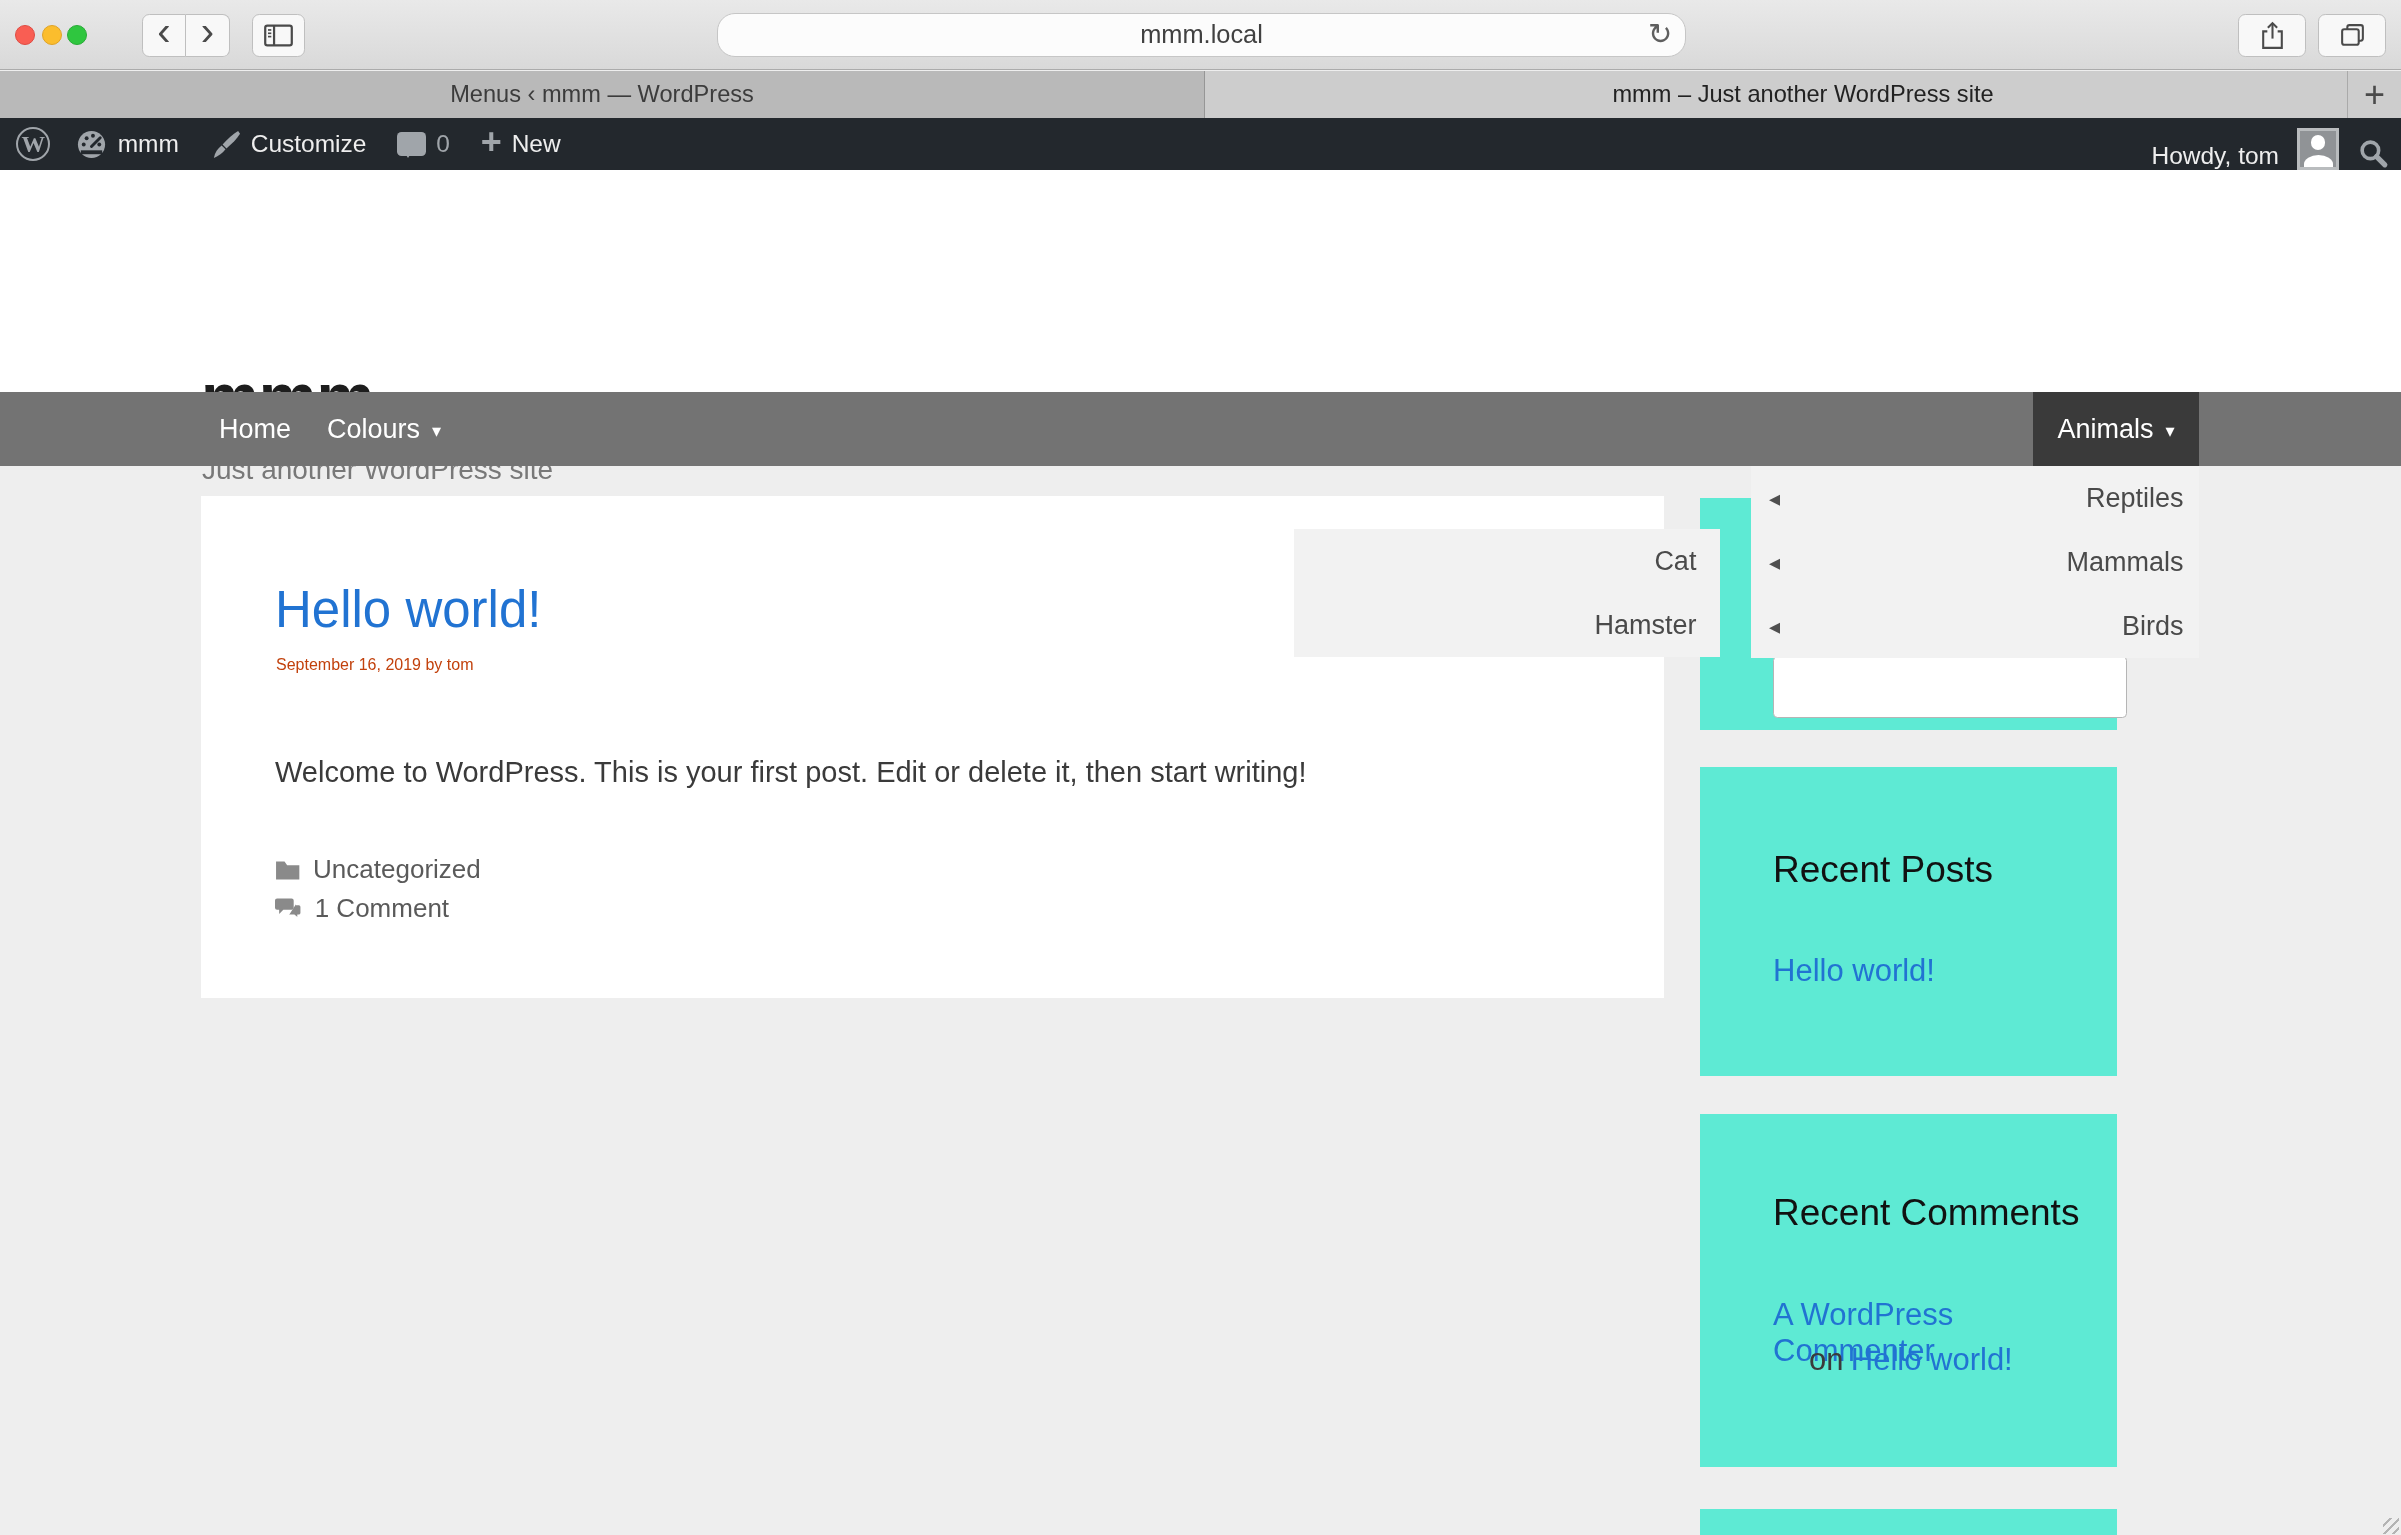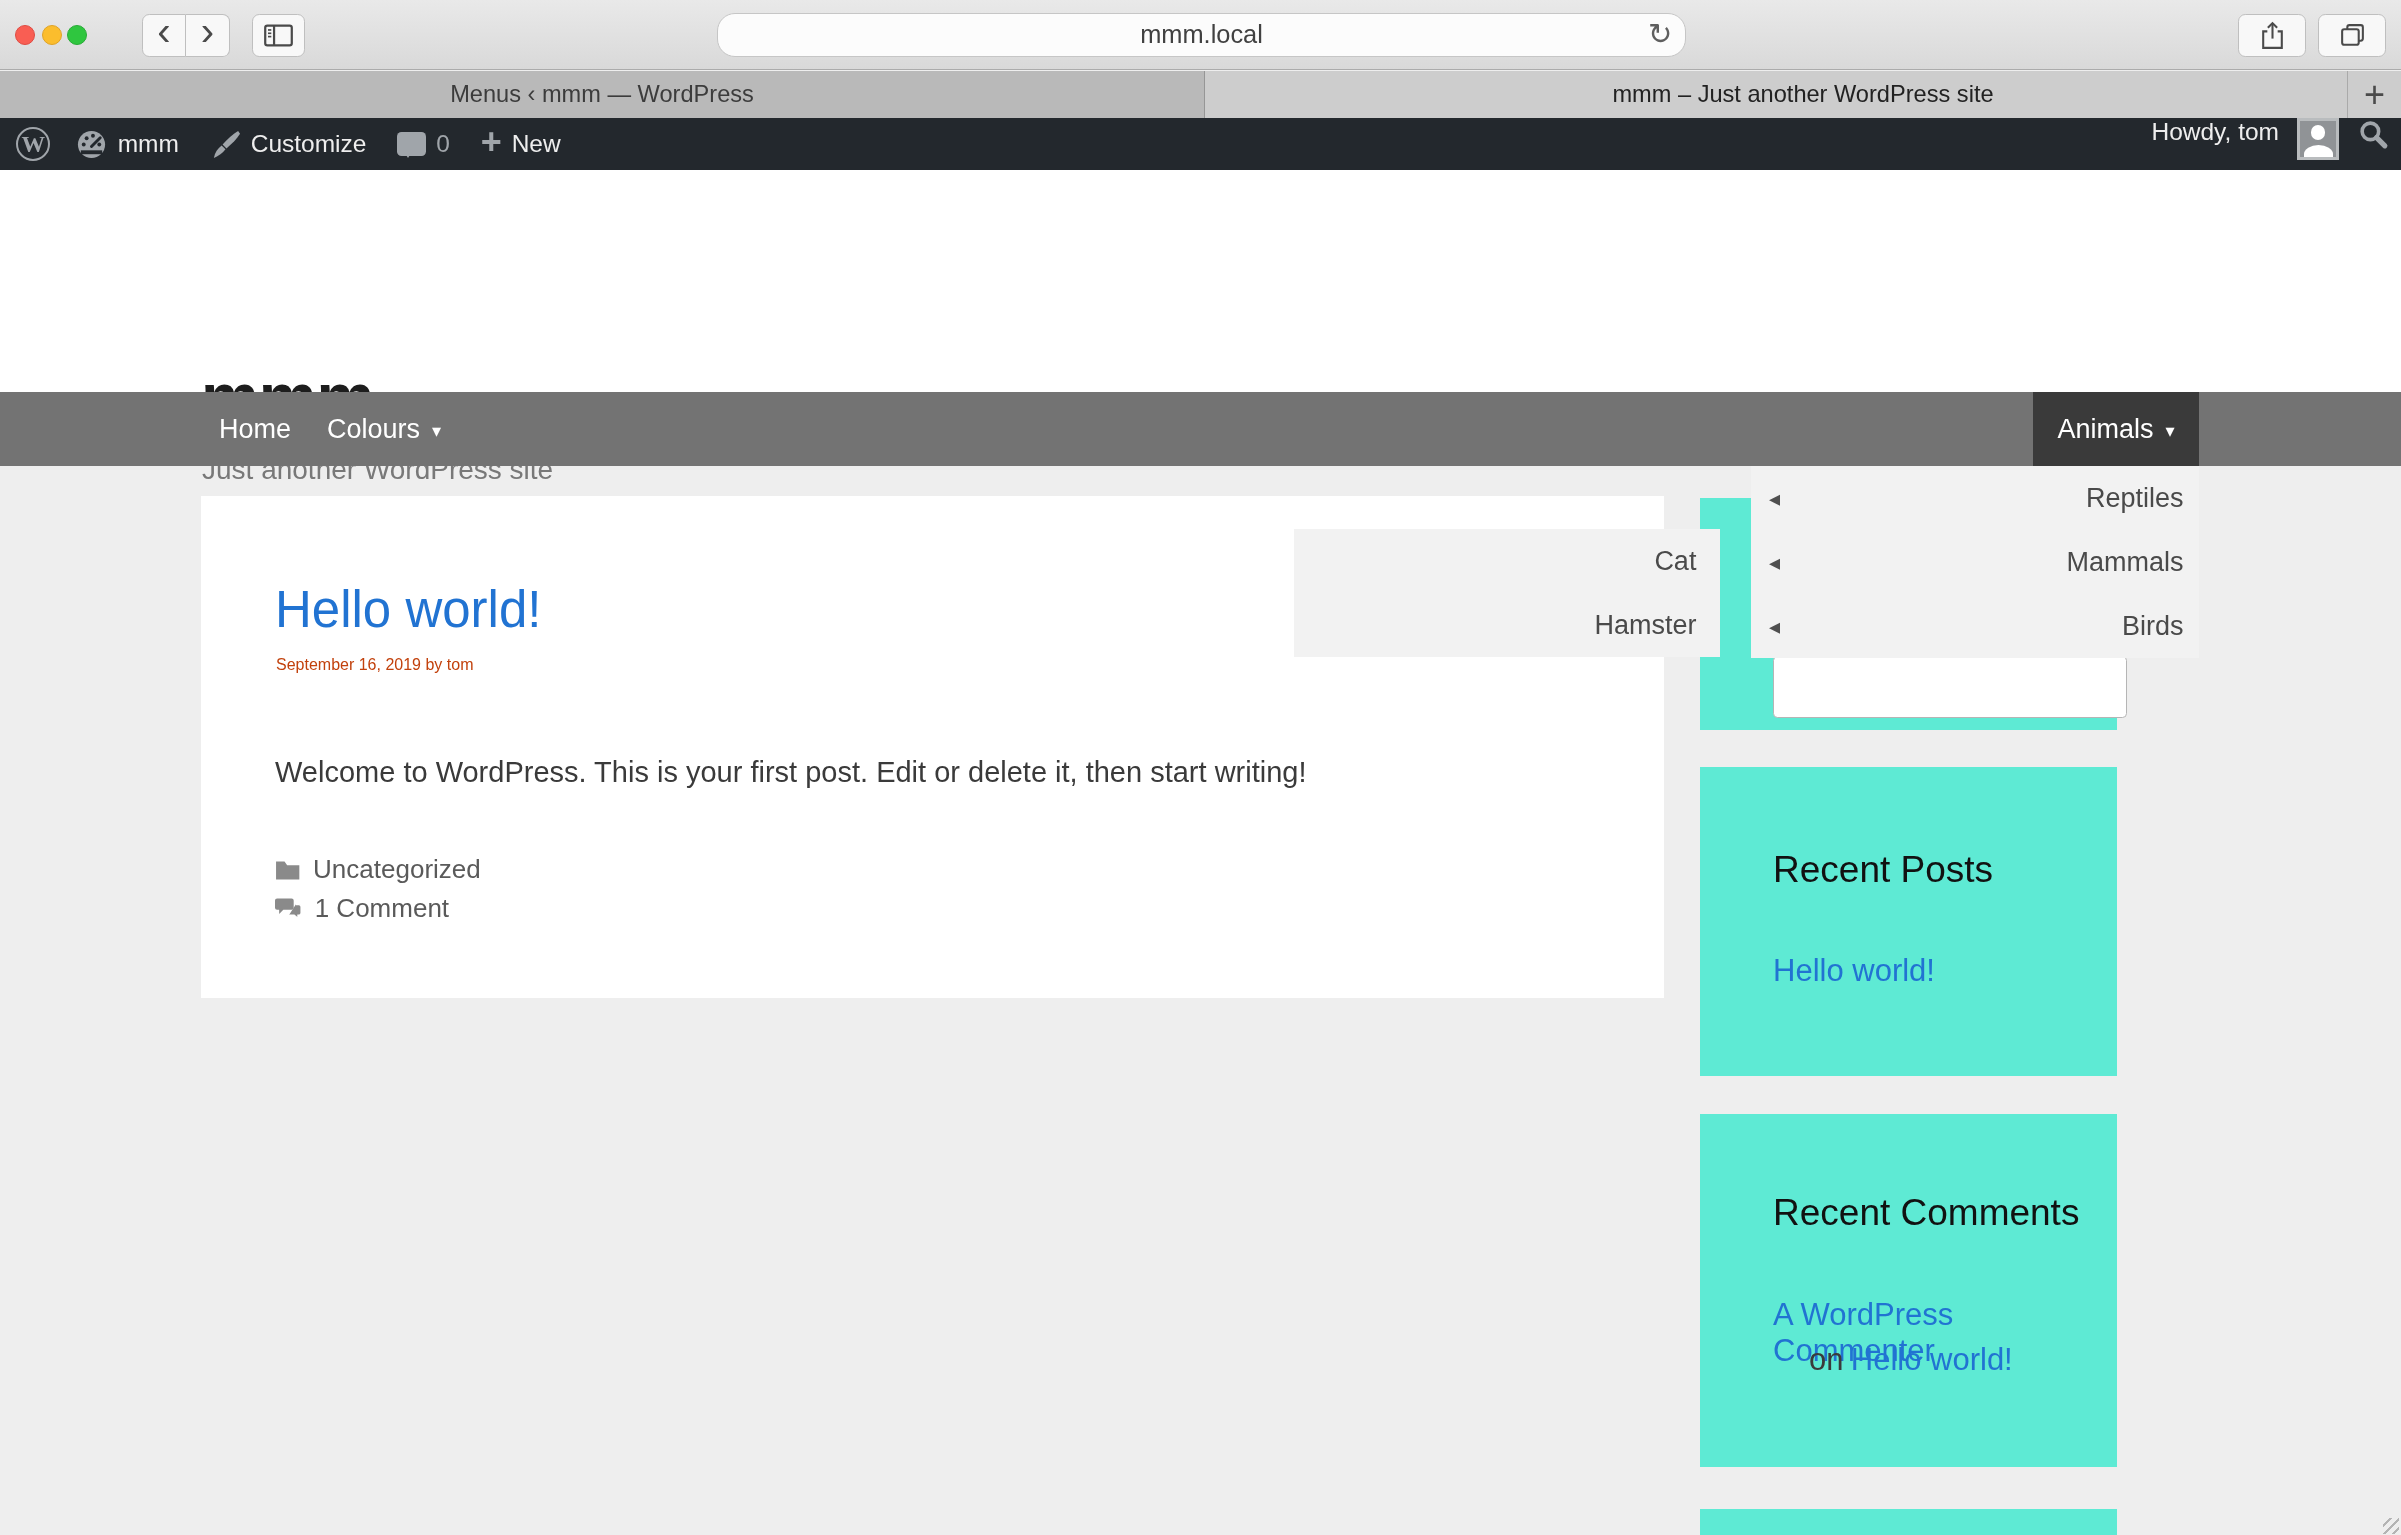--- a/index.html
+++ b/index.html
@@ -39,21 +39,21 @@
   .ab-left { position:absolute; left:7.3px; top:0; height:100%; display:flex; align-items:center; }
   .ab-item { display:flex; align-items:center; gap:10px; padding:0 15.4px; height:100%; color:#eee; font-size:24.5px; }
   .wp-logo { width:34px; height:34px; border:2.3px solid #a0a5aa; border-radius:50%; display:flex;
              align-items:center; justify-content:center; color:#a0a5aa; font-family:"Liberation Serif", serif;
              font-weight:bold; font-size:23.6px; }
   .ab-count { color:#a0a5aa; }
   .ab-plus { color:#a0a5aa; font-size:36px; font-weight:bold; line-height:1; padding-bottom:3.6px; }
   .bubble { width:29px; height:23.6px; background:#a0a5aa; border-radius:4.5px; position:relative; }
   .bubble::after { content:""; position:absolute; left:5.4px; bottom:-7.3px; border:5.4px solid transparent;
                    border-top:8.2px solid #a0a5aa; }
-  .ab-right { position:absolute; right:11px; top:0; height:100%; display:flex; align-items:flex-start; gap:18px;
+  .ab-right { position:absolute; right:11px; top:0; height:100%; display:flex; align-items:flex-end; gap:18px;
               color:#eee; font-size:24.5px; }
   .avatar { width:42px; height:42px; background:#b9bcbe; padding:2.7px; }
   .avatar .inner { width:100%; height:100%; background:#90949"" ; background:#909396; position:relative; overflow:hidden; }
   .avatar .head { position:absolute; left:50%; top:4.5px; width:14.5px; height:14.5px; margin-left:-7.3px;
                   border-radius:50%; background:#fff; }
   .avatar .body { position:absolute; left:50%; bottom:-5.4px; width:29px; height:18px; margin-left:-14.5px;
                   border-radius:50% 50% 0 0; background:#fff; }
 
   
   .site-header { position:absolute; left:0; top:170px; width:100%; height:222px; background:#fff; }

